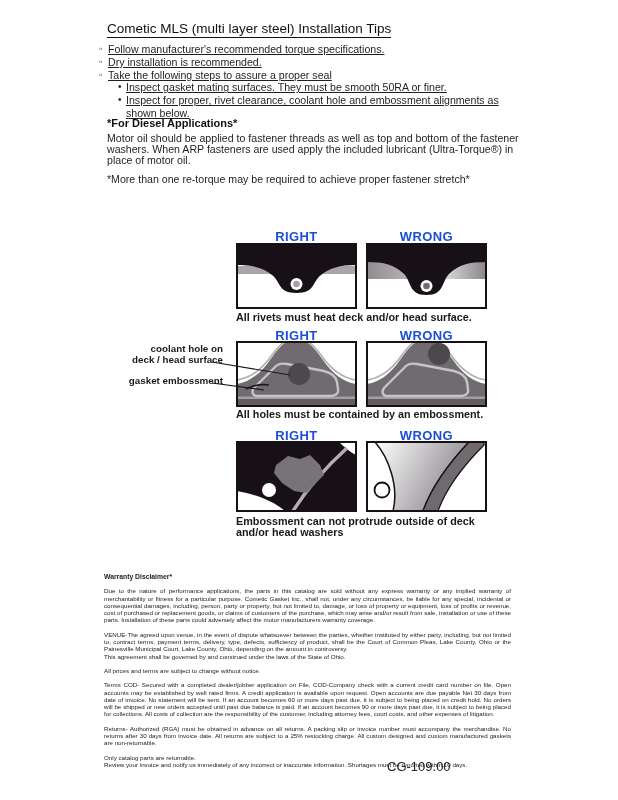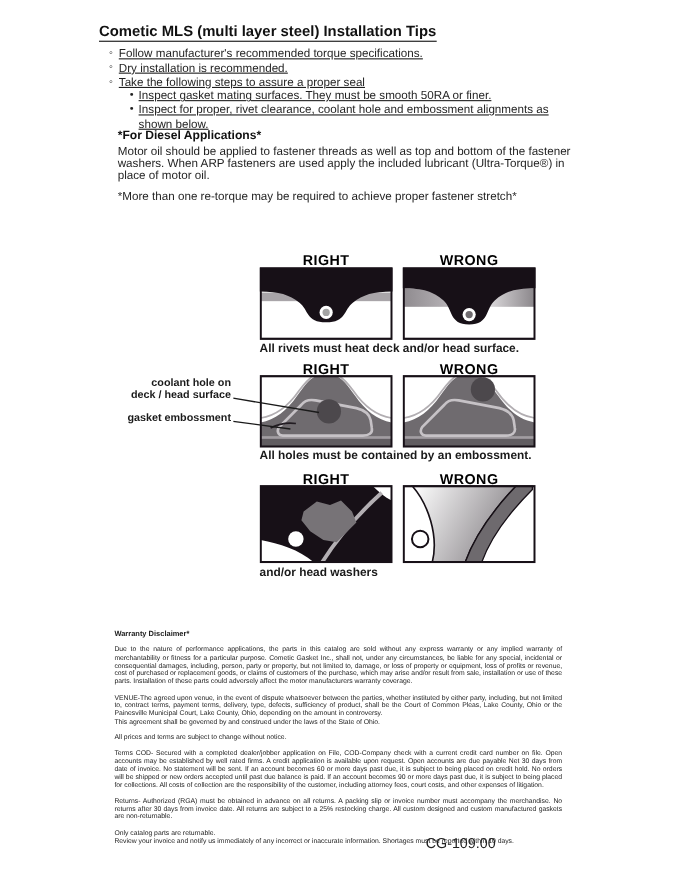--- a/index.html
+++ b/index.html
@@ -1,40 +1,40 @@
 <!DOCTYPE html>
 <html><head>
 <meta charset="utf-8">
 <style>
   html,body{margin:0;padding:0;background:#fff;}
   .page{position:relative;width:618px;height:800px;background:#ffffff;overflow:hidden;
         font-family:"Liberation Sans", sans-serif;color:#1f1f1f;}
 
-  .title{position:absolute;left:90px;top:21px;font-size:13.5px;font-weight:bold;
+  .title{position:absolute;left:107px;top:21px;font-size:13.5px;font-weight:normal;
          color:#111;border-bottom:1.6px solid #111;padding-bottom:1px;white-space:nowrap;}
 
   .tips{position:absolute;left:99px;top:43px;width:430px;font-size:10.6px;line-height:12.8px;text-decoration:underline;}
   .tip-main{padding-left:9px;position:relative;}
   .tip-main::before{content:"\25E6";position:absolute;left:0;top:0;font-size:10px;}
   .tip-sub{padding-left:27px;position:relative;}
   .tip-sub::before{content:"\2022";position:absolute;left:19px;top:0;font-size:10px;}
 
   .diesel{position:absolute;left:107px;top:117px;width:424px;}
   .diesel-h{font-size:11px;font-weight:bold;color:#111;margin:0 0 4px 0;}
   .diesel p{font-size:10.6px;line-height:10.9px;margin:0 0 8.5px 0;}
 
   .dg-row{position:absolute;left:236px;width:251px;display:flex;gap:9px;}
   .dg-label{width:121px;text-align:center;font-size:13px;font-weight:600;
-            letter-spacing:0.4px;color:#000000;}
+            letter-spacing:0.4px;color:#1d4ed8;}
   .dg-caption{position:absolute;left:236px;font-size:10.8px;font-weight:bold;
               color:#1a1a1a;line-height:11px;}
   .dg-caption.centered{width:251px;text-align:left;}
   svg.panel{display:block;}
 
-  .callout{position:absolute;left:96px;width:114px;text-align:right;font-size:9.8px;
+  .callout{position:absolute;left:109px;width:114px;text-align:right;font-size:9.8px;
            font-weight:600;line-height:10.5px;color:#1a1a1a;}
   .leader-lines{position:absolute;left:212px;top:352px;}
 
   .disclaimer{position:absolute;left:104px;top:573px;width:407px;font-size:6.2px;
               line-height:7.3px;color:#222;text-align:justify;}
   .disclaimer .disc-h{font-size:6.8px;font-weight:bold;text-align:left;margin:0 0 7px 0;}
   .disclaimer p{margin:0 0 7px 0;}
   .disclaimer p.tight{margin:0;}
 
   .pagenum{position:absolute;left:387px;top:759px;font-size:13px;color:#222;}
@@ -156,20 +156,21 @@
         </linearGradient>
       </defs>
       <rect x="0" y="0" width="121" height="71" fill="#ffffff"></rect>
       <path d="M9 1 H103 C85 20 66 45 57 70 H27 C33 46 23 17 9 1 Z" fill="url(#g6)" stroke="#171017" stroke-width="1.5"></path>
       <path d="M103 1 C85 20 66 45 57 70 H72 C80 48 98 24 118 4 L118 1 Z" fill="#6e6a6e" stroke="#171017" stroke-width="1.2"></path>
       <circle cx="16" cy="49" r="7.5" fill="#ffffff" stroke="#171017" stroke-width="1.8"></circle>
       <rect x="1" y="1" width="119" height="69" fill="none" stroke="#171017" stroke-width="2"></rect>
     </svg>
   </div>
   <div class="dg-caption" style="top:516px">
+    <div>Embossment can not protrude outside of deck</div>
     <div>and/or head washers</div>
   </div>
 
   <div class="disclaimer">
     <div class="disc-h">Warranty Disclaimer*</div>
     <p>Due to the nature of performance applications, the parts in this catalog are sold without any express warranty or any implied warranty of merchantability or fitness for a particular purpose.  Cometic Gasket Inc., shall not, under any circumstances, be liable for any special, incidental or consequential damages, including, person, party or property, but not limited to, damage, or loss of property or equipment, loss of profits or revenue, cost of purchased or replacement goods, or claims of customers of the purchase, which may arise and/or result from sale, installation or use of these parts.  Installation of these parts could adversely affect the motor manufacturers warranty coverage.</p>
     <p class="tight">VENUE-The agreed upon venue, in the event of dispute whatsoever between the parties, whether instituted by either party, including, but not limited to, contract terms, payment terms, delivery, type, defects, sufficiency of product, shall be the Court of Common Pleas, Lake County, Ohio or the Painesville Municipal Court, Lake County, Ohio, depending on the amount in controversy.</p>
     <p>This agreement shall be governed by and construed under the laws of the State of Ohio.</p>
     <p>All prices and terms are subject to change without notice.</p>
     <p>Terms COD- Secured with a completed dealer/jobber application on File, COD-Company check with a current credit card number on file.  Open accounts may be established by well rated firms.  A credit application is available upon request.  Open accounts are due payable Net 30 days from date of invoice.  No statement will be sent.  If an account becomes 60 or more days past due, it is subject to being placed on credit hold.  No orders will be shipped or new orders accepted until past due balance is paid.  If an account becomes 90 or more days past due, it is subject to being placed for collections.  All costs of collection are the responsibility of the customer, including attorney fees, court costs, and other expenses of litigation.</p>

